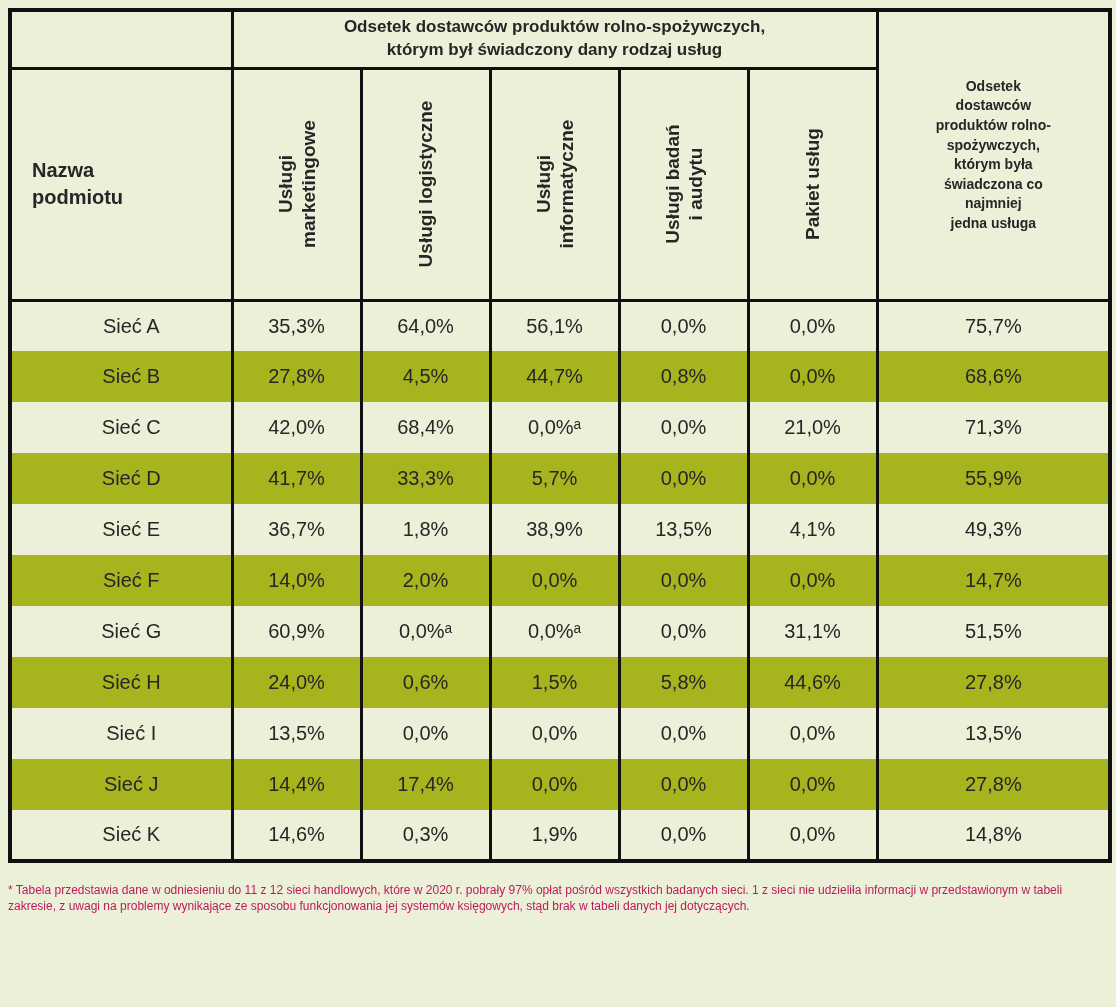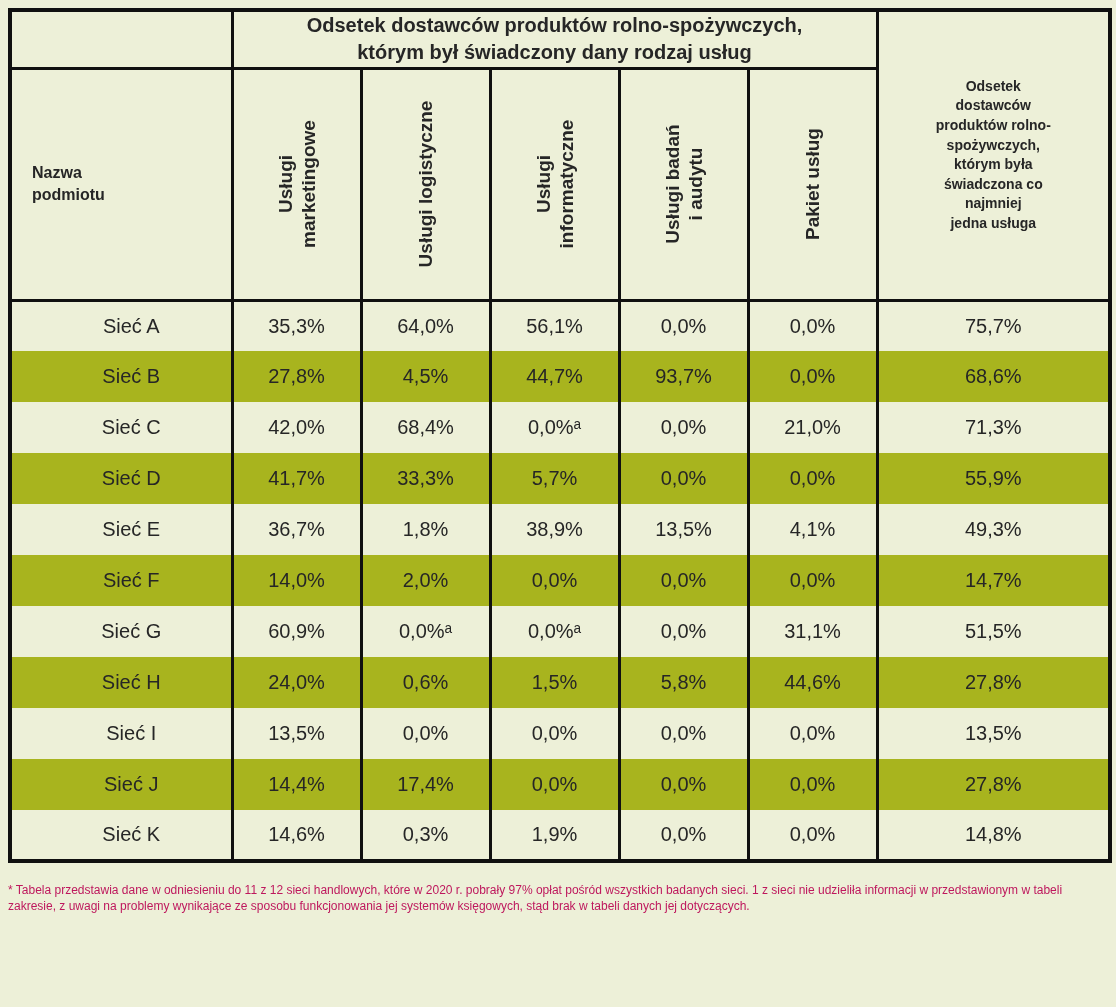--- a/index.html
+++ b/index.html
@@ -26,25 +26,25 @@
   }
   thead th{
     border:3px solid var(--border);
     background:var(--bg);
     font-weight:bold;
     vertical-align:middle;
     padding:0;
   }
   th.corner{width:222px;}
   th.group{
-    font-size:20px;line-height:1.35;text-align:center;
+    font-size:17px;line-height:1.35;text-align:center;
     white-space:pre-line;height:58px;
   }
   th.name-head{
-    font-size:16px;line-height:1.35;text-align:left;
+    font-size:20px;line-height:1.35;text-align:left;
     padding-left:20px;white-space:pre-line;height:232px;
   }
   th.total-head{
     font-size:14px;line-height:1.4;text-align:center;
     white-space:pre-line;padding:4px;
   }
   th.vh{position:relative;height:232px;}
   th.vh .rot{
     position:absolute;top:50%;left:50%;
     transform:translate(-50%,-50%) rotate(-90deg);
@@ -133,21 +133,21 @@
           <td class="val">56,1%</td>
           <td class="val">0,0%</td>
           <td class="val">0,0%</td>
           <td class="total">75,7%</td>
         </tr>
         <tr>
           <td class="name">Sieć B</td>
           <td class="val">27,8%</td>
           <td class="val">4,5%</td>
           <td class="val">44,7%</td>
-          <td class="val">93,7%</td>
+          <td class="val">0,8%</td>
           <td class="val">0,0%</td>
           <td class="total">68,6%</td>
         </tr>
         <tr>
           <td class="name">Sieć C</td>
           <td class="val">42,0%</td>
           <td class="val">68,4%</td>
           <td class="val">0,0%ᵃ</td>
           <td class="val">0,0%</td>
           <td class="val">21,0%</td>

